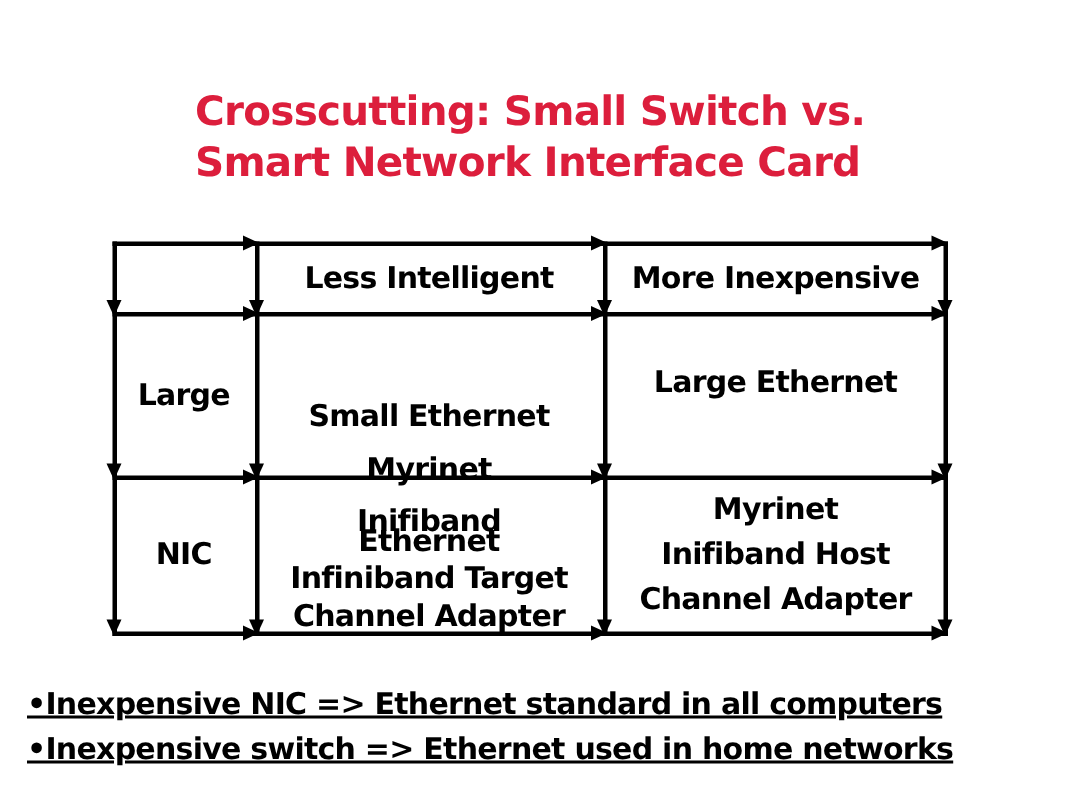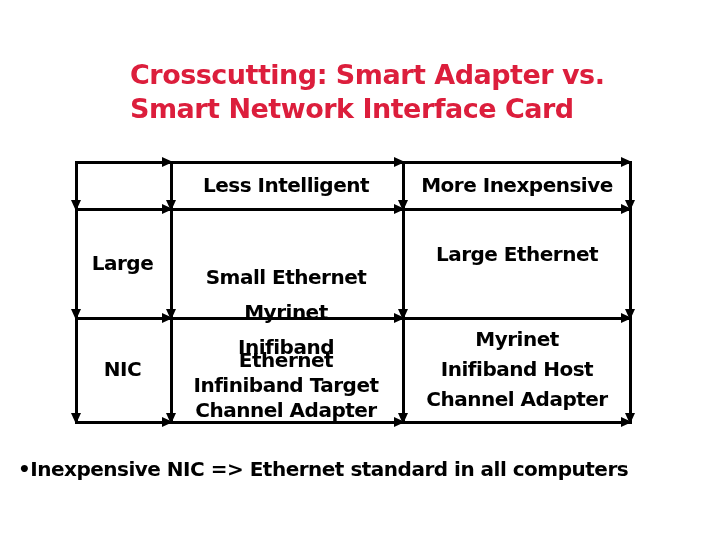--- a/index.html
+++ b/index.html
@@ -25,28 +25,28 @@
   .cell.topalign{align-items:flex-start;padding-top:5px;box-sizing:border-box;}
   .c-hdr-less{left:95px;top:0;width:232px;height:47px;}
   .c-hdr-more{left:327px;top:0;width:230px;height:47px;}
   .c-switch-label{left:0;top:47px;width:95px;height:109px;}
   .c-switch-less{left:95px;top:47px;width:232px;height:109px;line-height:35px;margin-top:47px;}
   .c-switch-more{left:327px;top:47px;width:230px;height:109px;line-height:35px;margin-top:24px;}
   .c-nic-label{left:0;top:156px;width:95px;height:104px;}
   .c-nic-less{left:95px;top:172px;width:232px;height:104px;line-height:25px;}
   .c-nic-more{left:327px;top:156px;width:230px;height:104px;line-height:30px;}
   .bullets{position:absolute;left:18px;top:454px;width:690px;font-size:20px;line-height:30px;letter-spacing:-0.5px;}
-  .bullets div{margin:0;}
+  .bullets div{margin:0;text-decoration:underline;}
 </style>
 </head>
 <body>
 
 <div class="slide">
 
-  <div class="title ml">Crosscutting: Smart Adapter vs.
+  <div class="title ml">Crosscutting: Small Switch vs.
 Smart Network Interface Card</div>
 
   <div class="tbl">
 
     <div id="borders">
         <div class="hline" style="top: 0px;"></div>
         <div class="hline" style="top: 47px;"></div>
         <div class="hline" style="top: 156px;"></div>
         <div class="hline" style="top: 260px;"></div>
         <div class="vline" style="left: 0px;"></div>
@@ -92,15 +92,16 @@
     <div class="cell c-nic-less ml">Ethernet
 Infiniband Target
 Channel Adapter</div>
     <div class="cell c-nic-more ml">Myrinet
 Inifiband Host
 Channel Adapter</div>
   </div>
 
   <div class="bullets">
     <div>•Inexpensive NIC =&gt; Ethernet standard in all computers</div>
+    <div>•Inexpensive switch =&gt; Ethernet used in home networks</div>
   </div>
 
 </div>
 
 </body></html>

